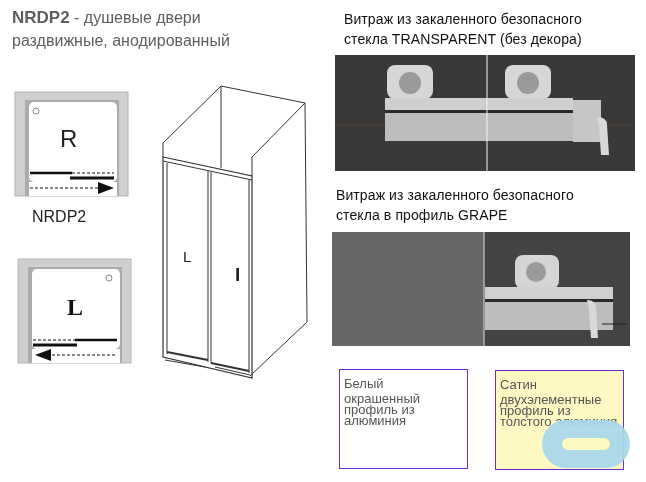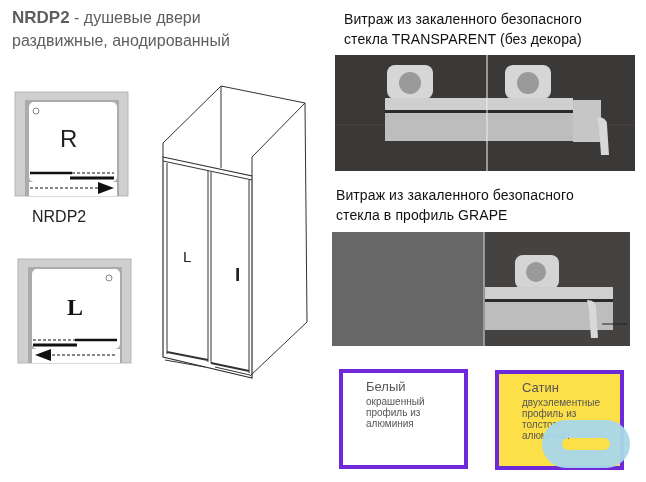--- a/index.html
+++ b/index.html
@@ -13,24 +13,24 @@
     color: #5e5e5e; font-size: 16px; line-height: 23px;
   }
   .title b { font-weight: bold; font-size: 17px; }
   .heading {
     color: #111; font-size: 14px; line-height: 20px; font-weight: normal;
     letter-spacing: 0.1px;
   }
   .photo { overflow: hidden; }
   .frame-label { font-size: 16px; color: #222; }
   .profile-box {
-    border: 4px solid #6d28d9; box-sizing: border-box; padding: 6px 23px;
+    border: 1px solid #6d28d9; box-sizing: border-box; padding: 6px 4px;
   }
   .profile-name { font-size: 13px; color: #555; margin-bottom: 2px; }
-  .profile-desc { font-size: 10px; color: #555; line-height: 11px; }
+  .profile-desc { font-size: 13px; color: #555; line-height: 11px; }
   svg { display: block; }
 </style>
 </head>
 <body>
 
 <div class="abs title">
   <div><b>NRDP2</b><span> - душевые двери</span></div>
   <div>раздвижные,  анодированный</div>
 </div>
 
@@ -132,21 +132,21 @@
     <rect x="153" y="70" width="128" height="28" fill="#bdbdbd"></rect>
     <path d="M255 68 Q264 68 264 76 L266 106 L259 106 L257 78 Z" fill="#d8d8d8"></path>
     <line x1="270" y1="92" x2="295" y2="92" stroke="#222"></line>
   </svg>
 </div>
 
 <div class="abs profile-box" style="left:339px;top:369px;width:129px;height:100px;background:#ffffff;">
   <div class="profile-name">Белый</div>
   <div class="profile-desc">окрашенный профиль из алюминия</div>
 </div>
-<div class="abs profile-box" style="left:495px;top:370px;width:129px;height:100px;background:#fde047;">
+<div class="abs profile-box" style="left:495px;top:370px;width:129px;height:100px;background:#fef9c3;">
   <div class="profile-name">Сатин</div>
   <div class="profile-desc">двухэлементные профиль из толстого алюминия</div>
 </div>
 
 <div class="abs" style="left:538px;top:416px;width:96px;height:56px;">
   <svg width="96" height="56" viewBox="0 0 96 56">
     <path d="M28 4 A24 24 0 1 0 28 52 L48 52 L48 34 L30 34 A6 6 0 1 1 30 22 L48 22 L48 4 Z" fill="#a9d7ea" opacity="0.95"></path>
     <path d="M68 4 A24 24 0 1 1 68 52 L48 52 L48 34 L66 34 A6 6 0 1 0 66 22 L48 22 L48 4 Z" fill="#a9d7ea" opacity="0.95"></path>
   </svg>
 </div>

